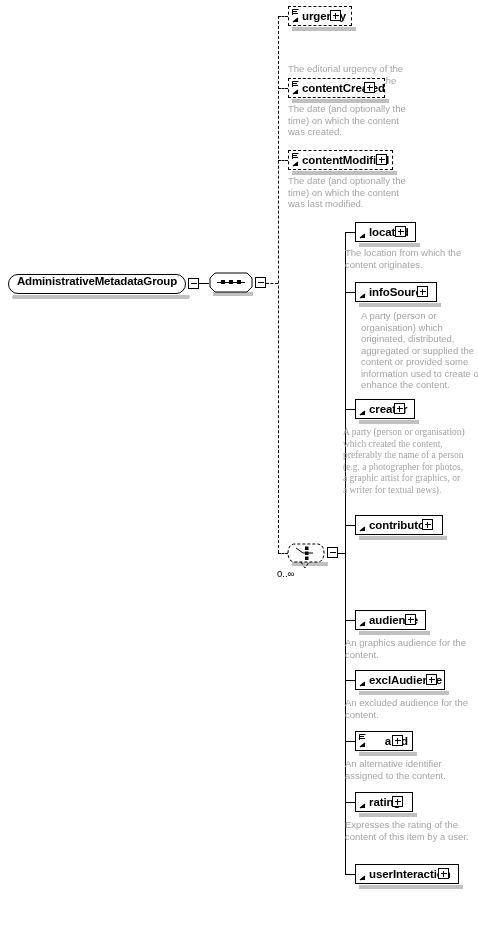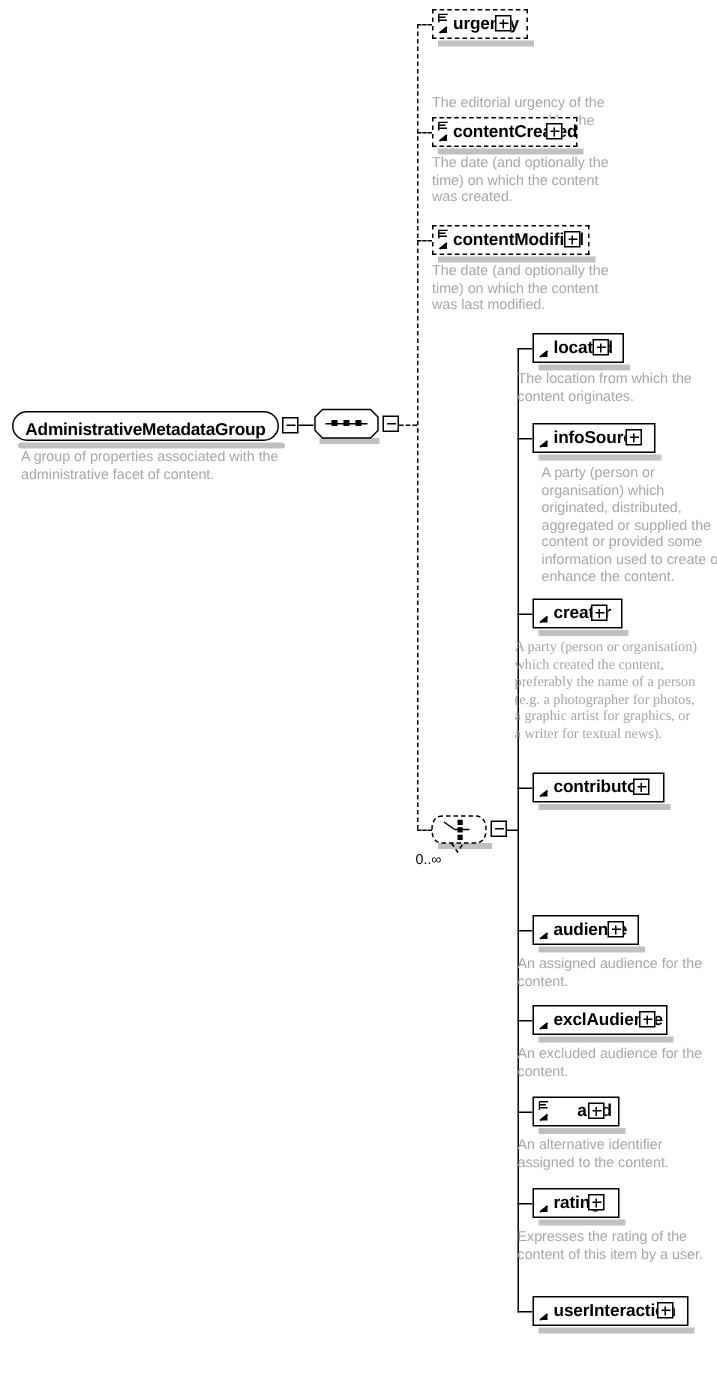--- a/index.html
+++ b/index.html
@@ -101,21 +101,21 @@
   #group-box {
     position: absolute;
     left: 8px;
     top: 274px;
     width: 178px;
     height: 20px;
     border: 1px solid #000000;
     border-radius: 10px;
     background: #ffffff;
     display: flex;
-    align-items: flex-end;
+    align-items: flex-start;
     justify-content: center;
     box-sizing: border-box;
   }
   #group-box .lbl {
     font-size: 11.5px;
     font-weight: bold;
     color: #000000;
     letter-spacing: -0.15px;
   }
   
@@ -144,21 +144,20 @@
 </style>
 </head>
 <body>
 
 <div id="diagram">
 
   <div class="shadow" style="left:12px; top:295px; width:178px; height:4px; border-radius:2px;"></div>
   <div id="group-box">
     <span class="lbl">AdministrativeMetadataGroup</span>
   </div>
-  <div class="desc" style="left:14px; top:299px; width:185px;">A group of properties associated with the administrative facet of content.</div>
 
   <div class="expander" style="left:188px; top:278px;">
     <div class="h"></div>
   </div>
 
   <div class="line hline" style="left:199px; top:283px; width:10px;"></div>
 
   <div class="shadow" style="left:213px; top:292px; width:40px; height:4px;"></div>
   <svg style="position:absolute; left:209px; top:272px;" width="44" height="22">
     <polygon points="6,1 38,1 43,6 43,15 38,20 6,20 1,15 1,6" fill="#ffffff" stroke="#000000" stroke-width="1"></polygon>
@@ -323,21 +322,21 @@
     <svg class="arrow-icon" viewBox="0 0 7 7">
       <path d="M6 1 L6 5 L1 5 Z" fill="#000000"></path>
       <line x1="1" y1="5" x2="6" y2="1" stroke="#000" stroke-width="1.2"></line>
     </svg>
     <span class="lbl">audience</span>
   </div>
   <div class="expander" style="left:405px; top:614px;">
     <div class="h"></div>
       <div class="v"></div>
   </div>
-  <div class="desc" style="left:345px; top:637px; width:128px;">An assigned audience for the content.</div>
+  <div class="desc" style="left:345px; top:637px; width:128px;">An graphics audience for the content.</div>
 
   <div class="line hline" style="left:345px; top:680px; width:10px;"></div>
   <div class="shadow" style="left:359px; top:691px; width:90px; height:4px;"></div>
   <div class="ebox" style="left:355px; top:670px; width:90px;">
     <svg class="arrow-icon" viewBox="0 0 7 7">
       <path d="M6 1 L6 5 L1 5 Z" fill="#000000"></path>
       <line x1="1" y1="5" x2="6" y2="1" stroke="#000" stroke-width="1.2"></line>
     </svg>
     <span class="lbl">exclAudience</span>
   </div>

